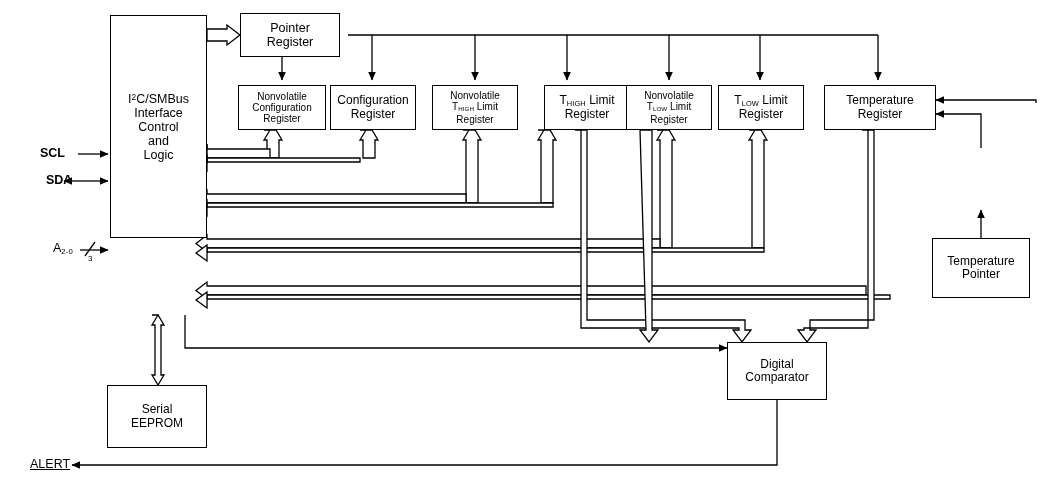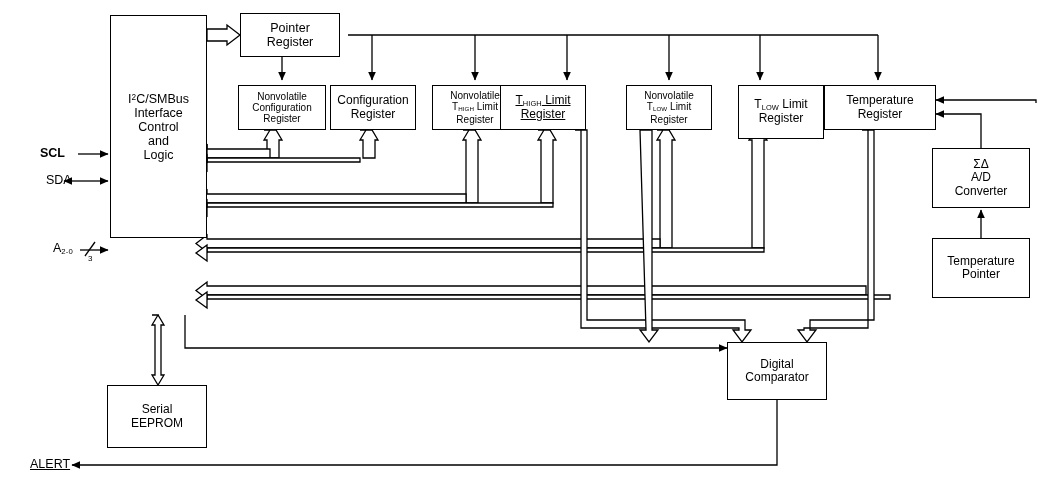--- a/index.html
+++ b/index.html
@@ -142,56 +142,49 @@
   </div>
 
   <div class="blk t-xs" style="left:432px;top:85px;width:86px;height:45px;">
     <div>
       <span class="ln">Nonvolatile</span>
       <span class="ln">T<sub>HIGH</sub> Limit</span>
       <span class="ln">Register</span>
     </div>
   </div>
 
-  <div class="blk t-md" style="left:500px;top:85px;width:86px;height:45px;text-decoration:underline;">
+  <div class="blk t-md" style="left:544px;top:85px;width:86px;height:45px;">
     <div>
       <span class="ln">T<sub>HIGH</sub> Limit</span>
       <span class="ln">Register</span>
     </div>
   </div>
 
   <div class="blk t-xs" style="left:626px;top:85px;width:86px;height:45px;">
     <div>
       <span class="ln">Nonvolatile</span>
       <span class="ln">T<sub>LOW</sub> Limit</span>
       <span class="ln">Register</span>
     </div>
   </div>
 
-  <div class="blk t-md" style="left:738px;top:85px;width:86px;height:54px;text-align:center;">
+  <div class="blk t-md" style="left:718px;top:85px;width:86px;height:45px;text-align:center;">
     <div>
       <span class="ln">T<sub>LOW</sub> Limit</span>
       <span class="ln">Register</span>
     </div>
   </div>
 
   <div class="blk t-md" style="left:824px;top:85px;width:112px;height:45px;">
     <div>
       <span class="ln">Temperature</span>
       <span class="ln">Register</span>
     </div>
   </div>
 
-  <div class="blk t-md" style="left:932px;top:148px;width:98px;height:60px;">
-    <div>
-      <span class="ln">ΣΔ</span>
-      <span class="ln">A/D</span>
-      <span class="ln">Converter</span>
-    </div>
-  </div>
 
   <div class="blk t-md" style="left:932px;top:238px;width:98px;height:60px;">
     <div>
       <span class="ln">Temperature</span>
       <span class="ln">Pointer</span>
     </div>
   </div>
 
   <div class="blk t-md" style="left:107px;top:385px;width:100px;height:63px;">
     <div>
@@ -201,18 +194,18 @@
   </div>
 
   <div class="blk t-md" style="left:727px;top:342px;width:100px;height:58px;">
     <div>
       <span class="ln">Digital</span>
       <span class="ln">Comparator</span>
     </div>
   </div>
 
   <div class="pinlbl" style="left:40px;top:146px;font-weight:bold;">SCL</div>
-  <div class="pinlbl" style="left:46px;top:173px;">SDA</div>
+  <div class="pinlbl" style="left:46px;top:173px;font-weight:bold;">SDA</div>
   <div class="pinlbl" style="left:53px;top:241px;">A<sub>2-0</sub></div>
   <div class="pinlbl" style="left:88px;top:254px;font-size:8px;">3</div>
   <div class="pinlbl" style="left:30px;top:457px;text-decoration:underline;">ALERT</div>
 
 </div>
 
 </body></html>

